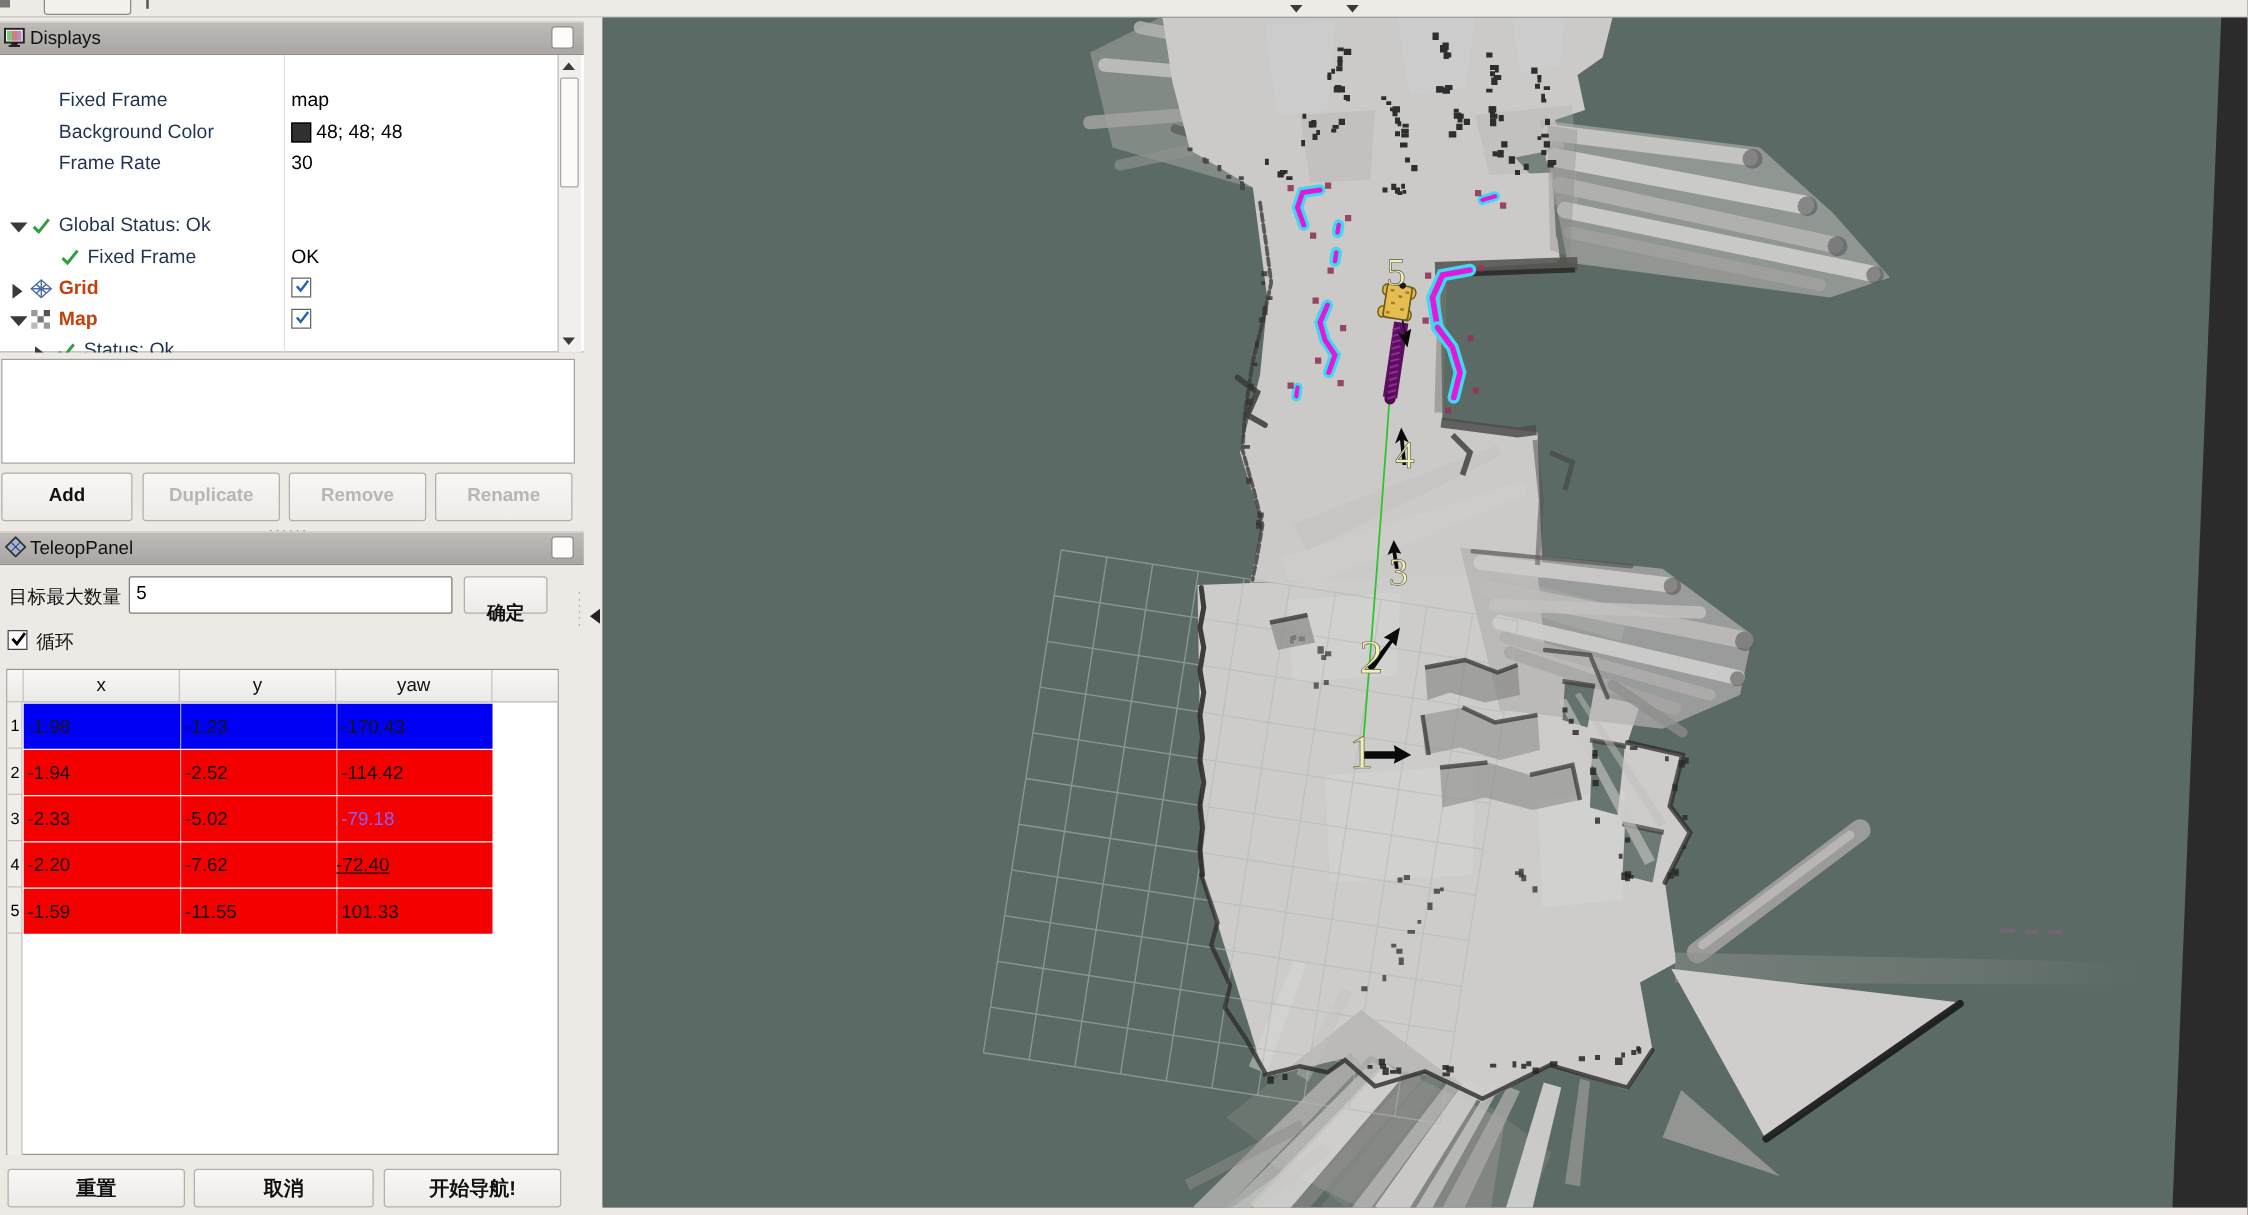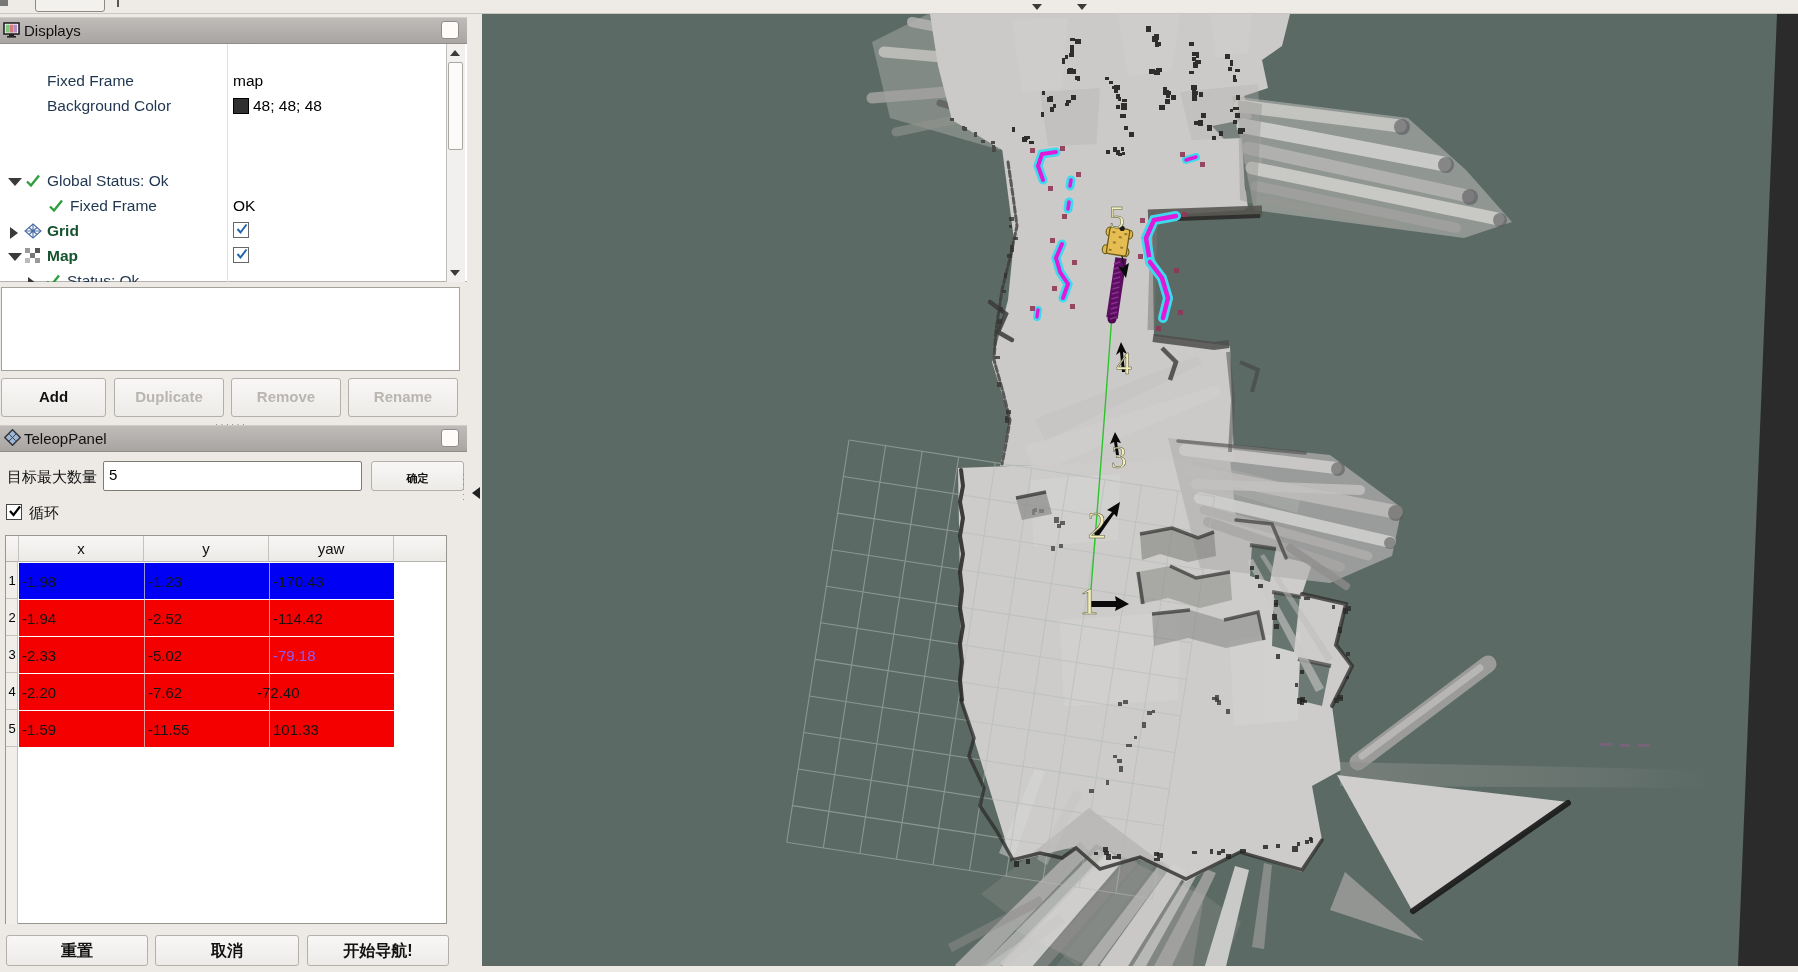--- a/index.html
+++ b/index.html
@@ -18,21 +18,21 @@
 .btn { background:linear-gradient(#f8f7f6,#edebe8); border:1px solid #b3b0ac; border-radius:3px; text-align:center; color:#111;font-weight:bold; }
 .btn.dis { color:#b9b6b2; }
 
 #tree { left:0; top:44px; width:467px; height:238px; background:#fff; border-bottom:1px solid #b5b2ae; }
 .trow { position:absolute; left:0; width:445px; height:25px; }
 .tname { position:absolute; top:3px; font-size:15.5px; color:#1f3550; }
 .tval { position:absolute; top:3px; font-size:15.5px; color:#000; }
 .tri-d { width:0; height:0; border-left:7px solid transparent; border-right:7px solid transparent; border-top:8px solid #3a3a38; }
 .tri-r { width:0; height:0; border-top:6px solid transparent; border-bottom:6px solid transparent; border-left:8px solid #3a3a38; }
 .cbx { width:16px; height:16px; background:#fff; border:1px solid #666; }
-.bluetxt { color:#14532d; font-weight:bold; }
+.bluetxt { color:#c2410c; font-weight:bold; }
 #colsep { left:227px; top:44px; width:1px; height:238px; background:#e4e2e0; }
 
 #sbar { left:446px; top:44px; width:19px; height:238px; background:#f2f0ee; border-left:1px solid #c2bfbb; }
 .sarrow { left:449px; width:12px; }
 #sthumb { left:448px; top:62px; width:15px; height:88px; background:#fcfbfa; border:1px solid #aaa7a3; border-radius:2px; }
 
 .ch { font-size:15px; color:#111; }
 #goalinput { left:103px; top:461px; width:259px; height:30px; background:#fff; border:1px solid #7f7c78; border-radius:2px; font-size:15px; padding-left:5px; padding-top:4px; }
 </style>
 </head>
@@ -67,20 +67,24 @@
     <div class="tname" style="left:47px;">Fixed Frame</div>
     <div class="tval" style="left:233px;">map</div>
   </div>
 
   <div class="trow" style="top:50px;">
     <div class="tname" style="left:47px;">Background Color</div>
     <div class="abs" style="left:233px;top:4px;width:16px;height:16px;background:#303030;border:1px solid #000;"></div>
     <div class="tval" style="left:253px;">48; 48; 48</div>
   </div>
 
+  <div class="trow" style="top:75px;">
+    <div class="tname" style="left:47px;">Frame Rate</div>
+    <div class="tval" style="left:233px;">30</div>
+  </div>
 
 
   <div class="trow" style="top:125px;">
     <div class="tri-d abs" style="left:8px;top:9px;"></div>
     <svg class="abs" style="left:24px;top:3px;" width="18" height="18" viewBox="0 0 18 18">
           <path d="M3 9.5 L7 13.5 L15 3.5" stroke="#2e9e3e" stroke-width="2.4" fill="none"></path>
         </svg>
     <div class="tname" style="left:47px;">Global Status: Ok</div>
   </div>
 
@@ -153,21 +157,21 @@
 <div class="titlebar abs" style="top:425px;"></div>
 <svg class="abs" style="left:4px;top:429px;" width="17" height="17" viewBox="0 0 17 17">
   <rect x="3" y="3" width="11" height="11" transform="rotate(45 8.5 8.5)" fill="#9db6d8" stroke="#333" stroke-width="1.4"></rect>
   <path d="M4,8.5 L13,8.5 M8.5,3 L8.5,14" stroke="#333" stroke-width="0.8" transform="rotate(45 8.5 8.5)"></path>
 </svg>
 <div class="abs titletext" style="left:24px;top:430px;">TeleopPanel</div>
 <div class="floatbtn abs" style="left:441px;top:429px;"></div>
 
 <div class="abs ch" style="left:7px;top:468px;">目标最大数量</div>
 <div id="goalinput" class="abs">5</div>
-<div class="btn abs" style="left:371px;top:461px;width:93px;height:30px;font-size:11px;padding-top:9px;">确定</div>
+<div class="btn abs" style="left:371px;top:461px;width:67px;height:30px;font-size:15px;padding-top:19px;">确定</div>
 
 <div class="abs" style="left:462px;top:472px;width:3px;height:40px;color:#8a8783;font-size:9px;line-height:5px;">·<br>·<br>·<br>·<br>·<br>·</div>
 <div class="abs" style="left:472px;top:487px;width:0;height:0;border-top:6px solid transparent;border-bottom:6px solid transparent;border-right:8px solid #222;"></div>
 
 <div class="cbx abs" style="left:6px;top:504px;border:1px solid #444;"></div>
 <svg class="abs" style="left:7px;top:503px;" width="16" height="16" viewBox="0 0 16 16">
       <path d="M3 8 L6.5 12 L13 3.5" stroke="#000" stroke-width="2.2" fill="none"></path>
     </svg>
 <div class="abs ch" style="left:29px;top:504px;">循环</div>
 
@@ -198,21 +202,21 @@
   <div class="abs" style="left:142px;top:37px;font-size:15px;color:#151515;">-1.23</div>
   <div class="abs" style="left:267px;top:37px;font-size:15px;color:#151515;">-170.43</div>
   <div class="abs" style="left:16px;top:74px;font-size:15px;color:#151515;">-1.94</div>
   <div class="abs" style="left:142px;top:74px;font-size:15px;color:#151515;">-2.52</div>
   <div class="abs" style="left:267px;top:74px;font-size:15px;color:#151515;">-114.42</div>
   <div class="abs" style="left:16px;top:111px;font-size:15px;color:#151515;">-2.33</div>
   <div class="abs" style="left:142px;top:111px;font-size:15px;color:#151515;">-5.02</div>
   <div class="abs" style="left:267px;top:111px;font-size:15px;color:#8b5cf6;">-79.18</div>
   <div class="abs" style="left:16px;top:148px;font-size:15px;color:#151515;">-2.20</div>
   <div class="abs" style="left:142px;top:148px;font-size:15px;color:#151515;">-7.62</div>
-  <div class="abs" style="left:251px;top:148px;font-size:15px;color:#151515;">-72.40</div>
+  <div class="abs" style="left:263px;top:148px;font-size:15px;color:#151515;text-decoration:underline;">-72.40</div>
   <div class="abs" style="left:16px;top:185px;font-size:15px;color:#151515;">-1.59</div>
   <div class="abs" style="left:142px;top:185px;font-size:15px;color:#151515;">-11.55</div>
   <div class="abs" style="left:267px;top:185px;font-size:15px;color:#151515;">101.33</div>
 </div>
 
 <div class="btn abs" style="left:6px;top:935px;width:142px;height:31px;font-size:16px;padding-top:5px;">重置</div>
 <div class="btn abs" style="left:155px;top:935px;width:144px;height:31px;font-size:16px;padding-top:5px;">取消</div>
 <div class="btn abs" style="left:307px;top:935px;width:142px;height:31px;font-size:16px;padding-top:5px;">开始导航!</div>
 
 <div class="abs" id="viewport" style="left:482px;top:14px;width:1316px;height:952px;background:#5a6864;">

